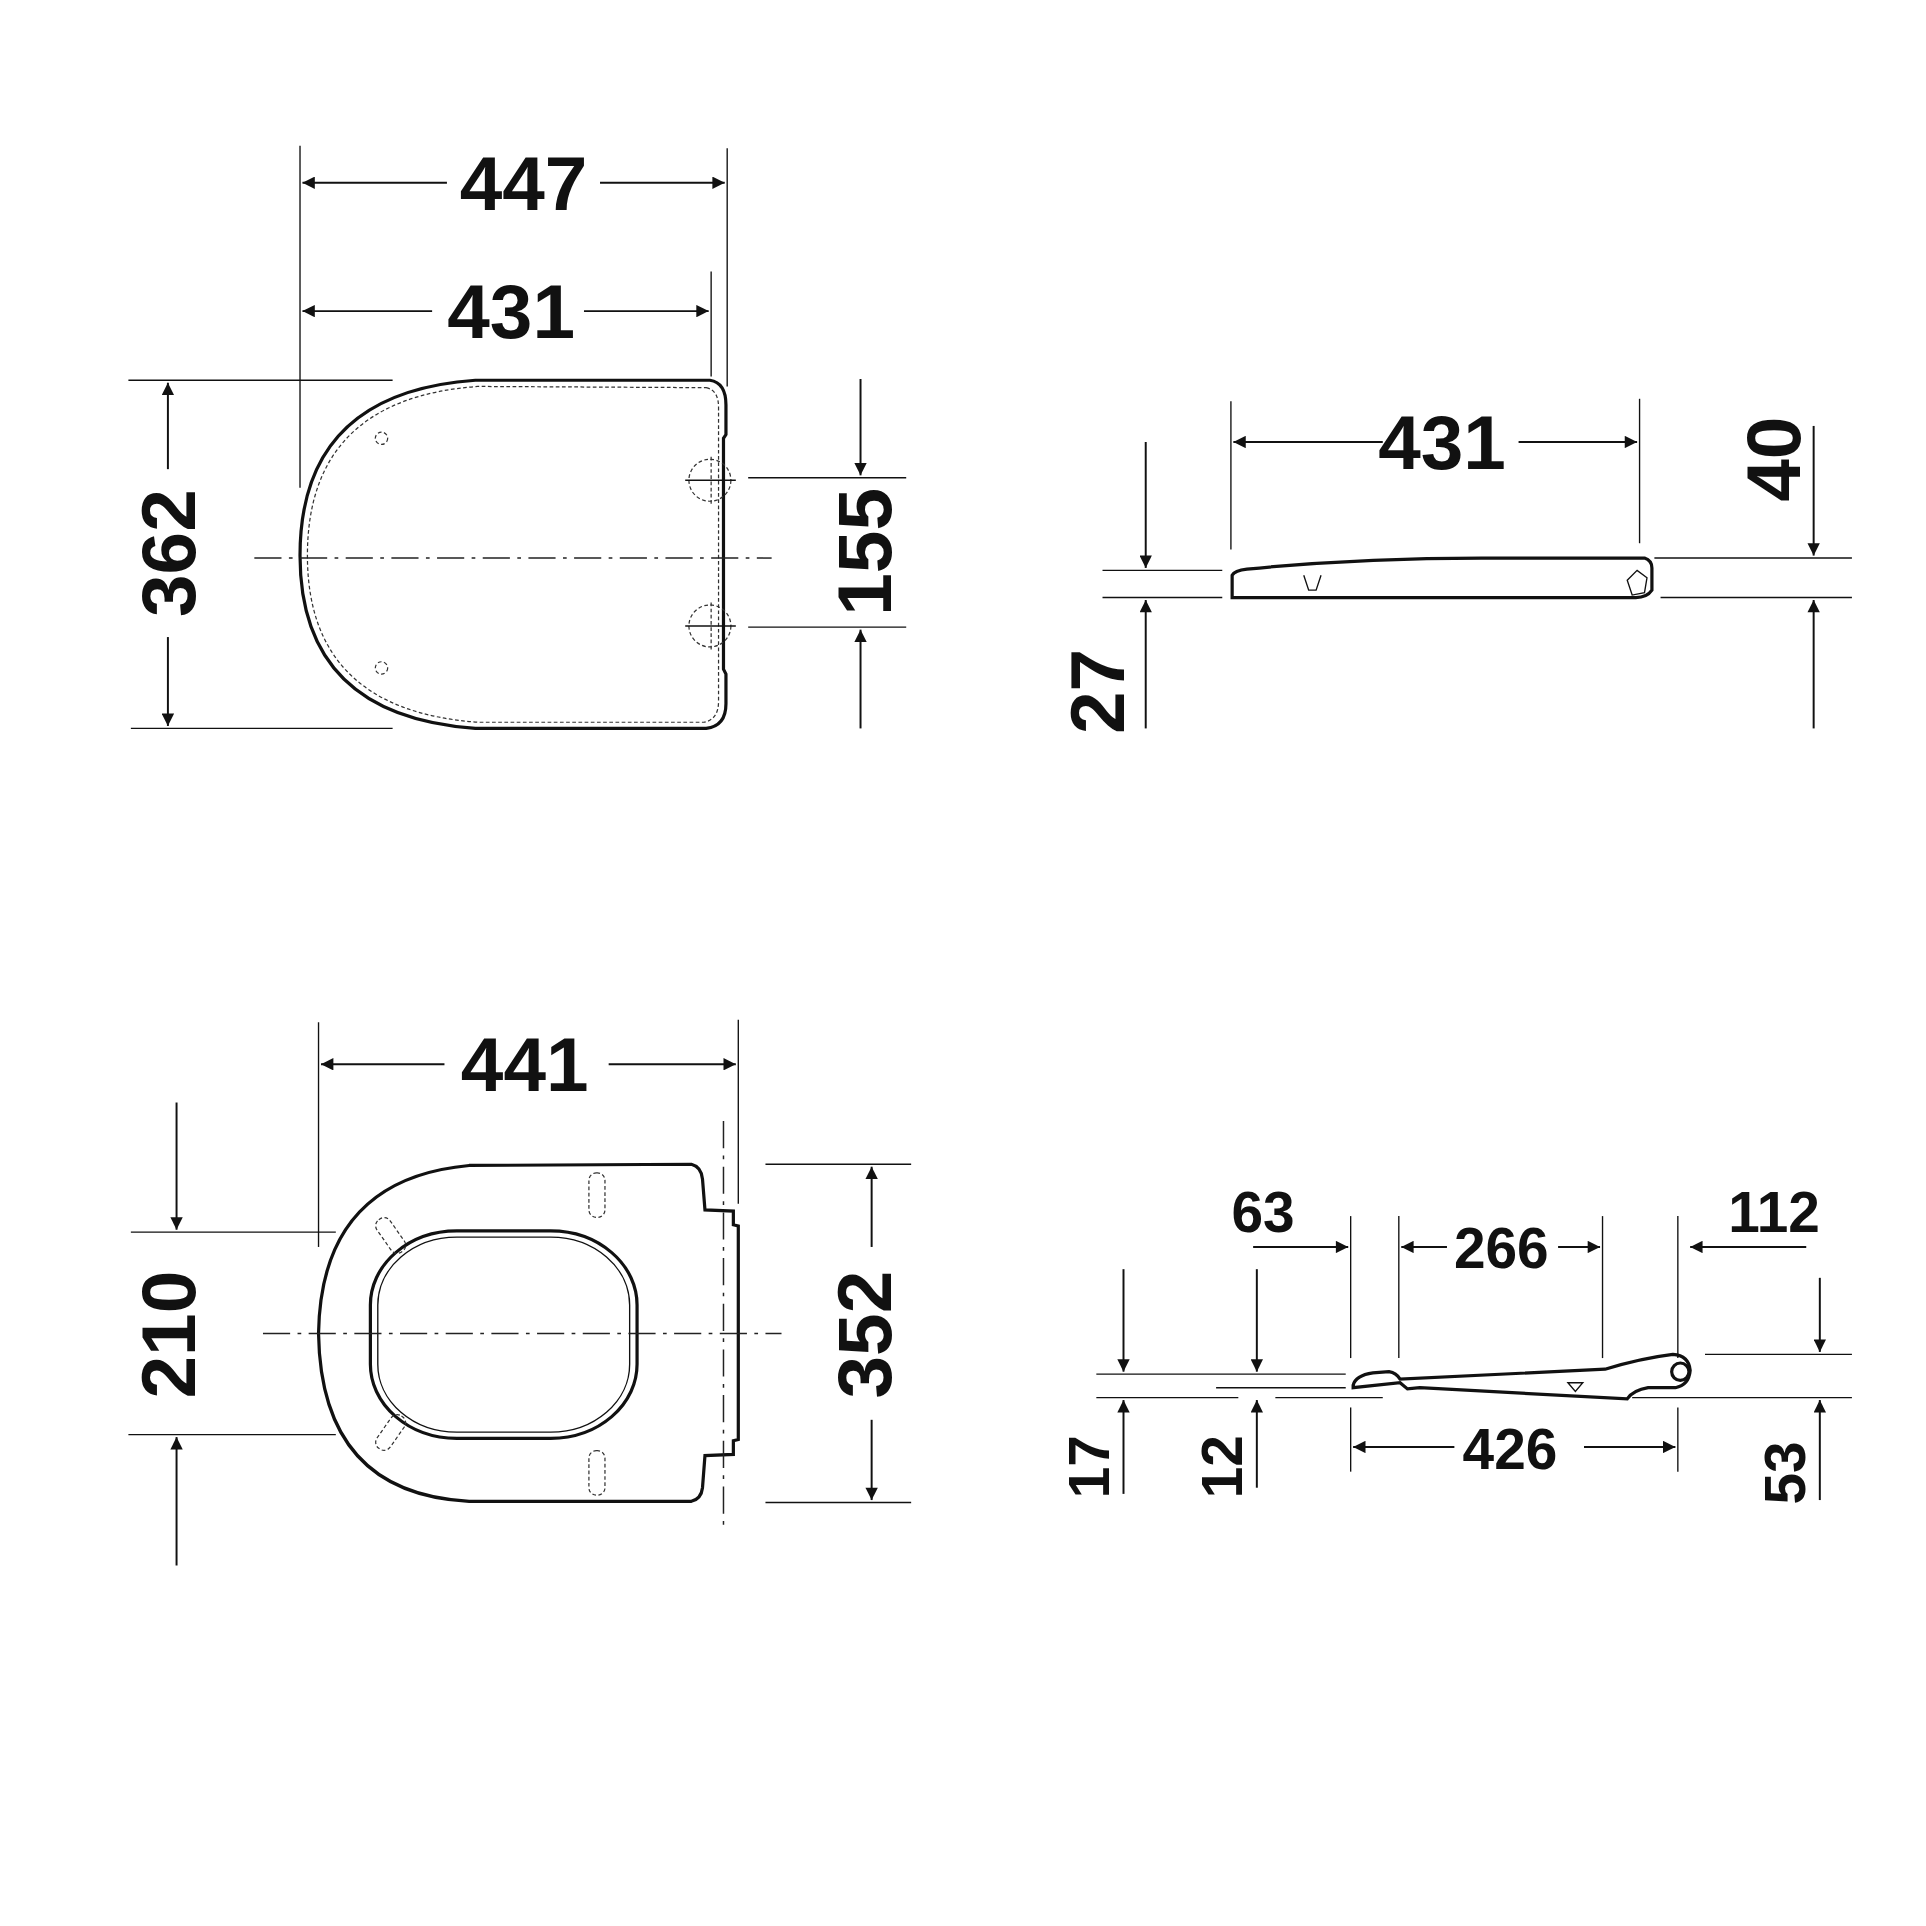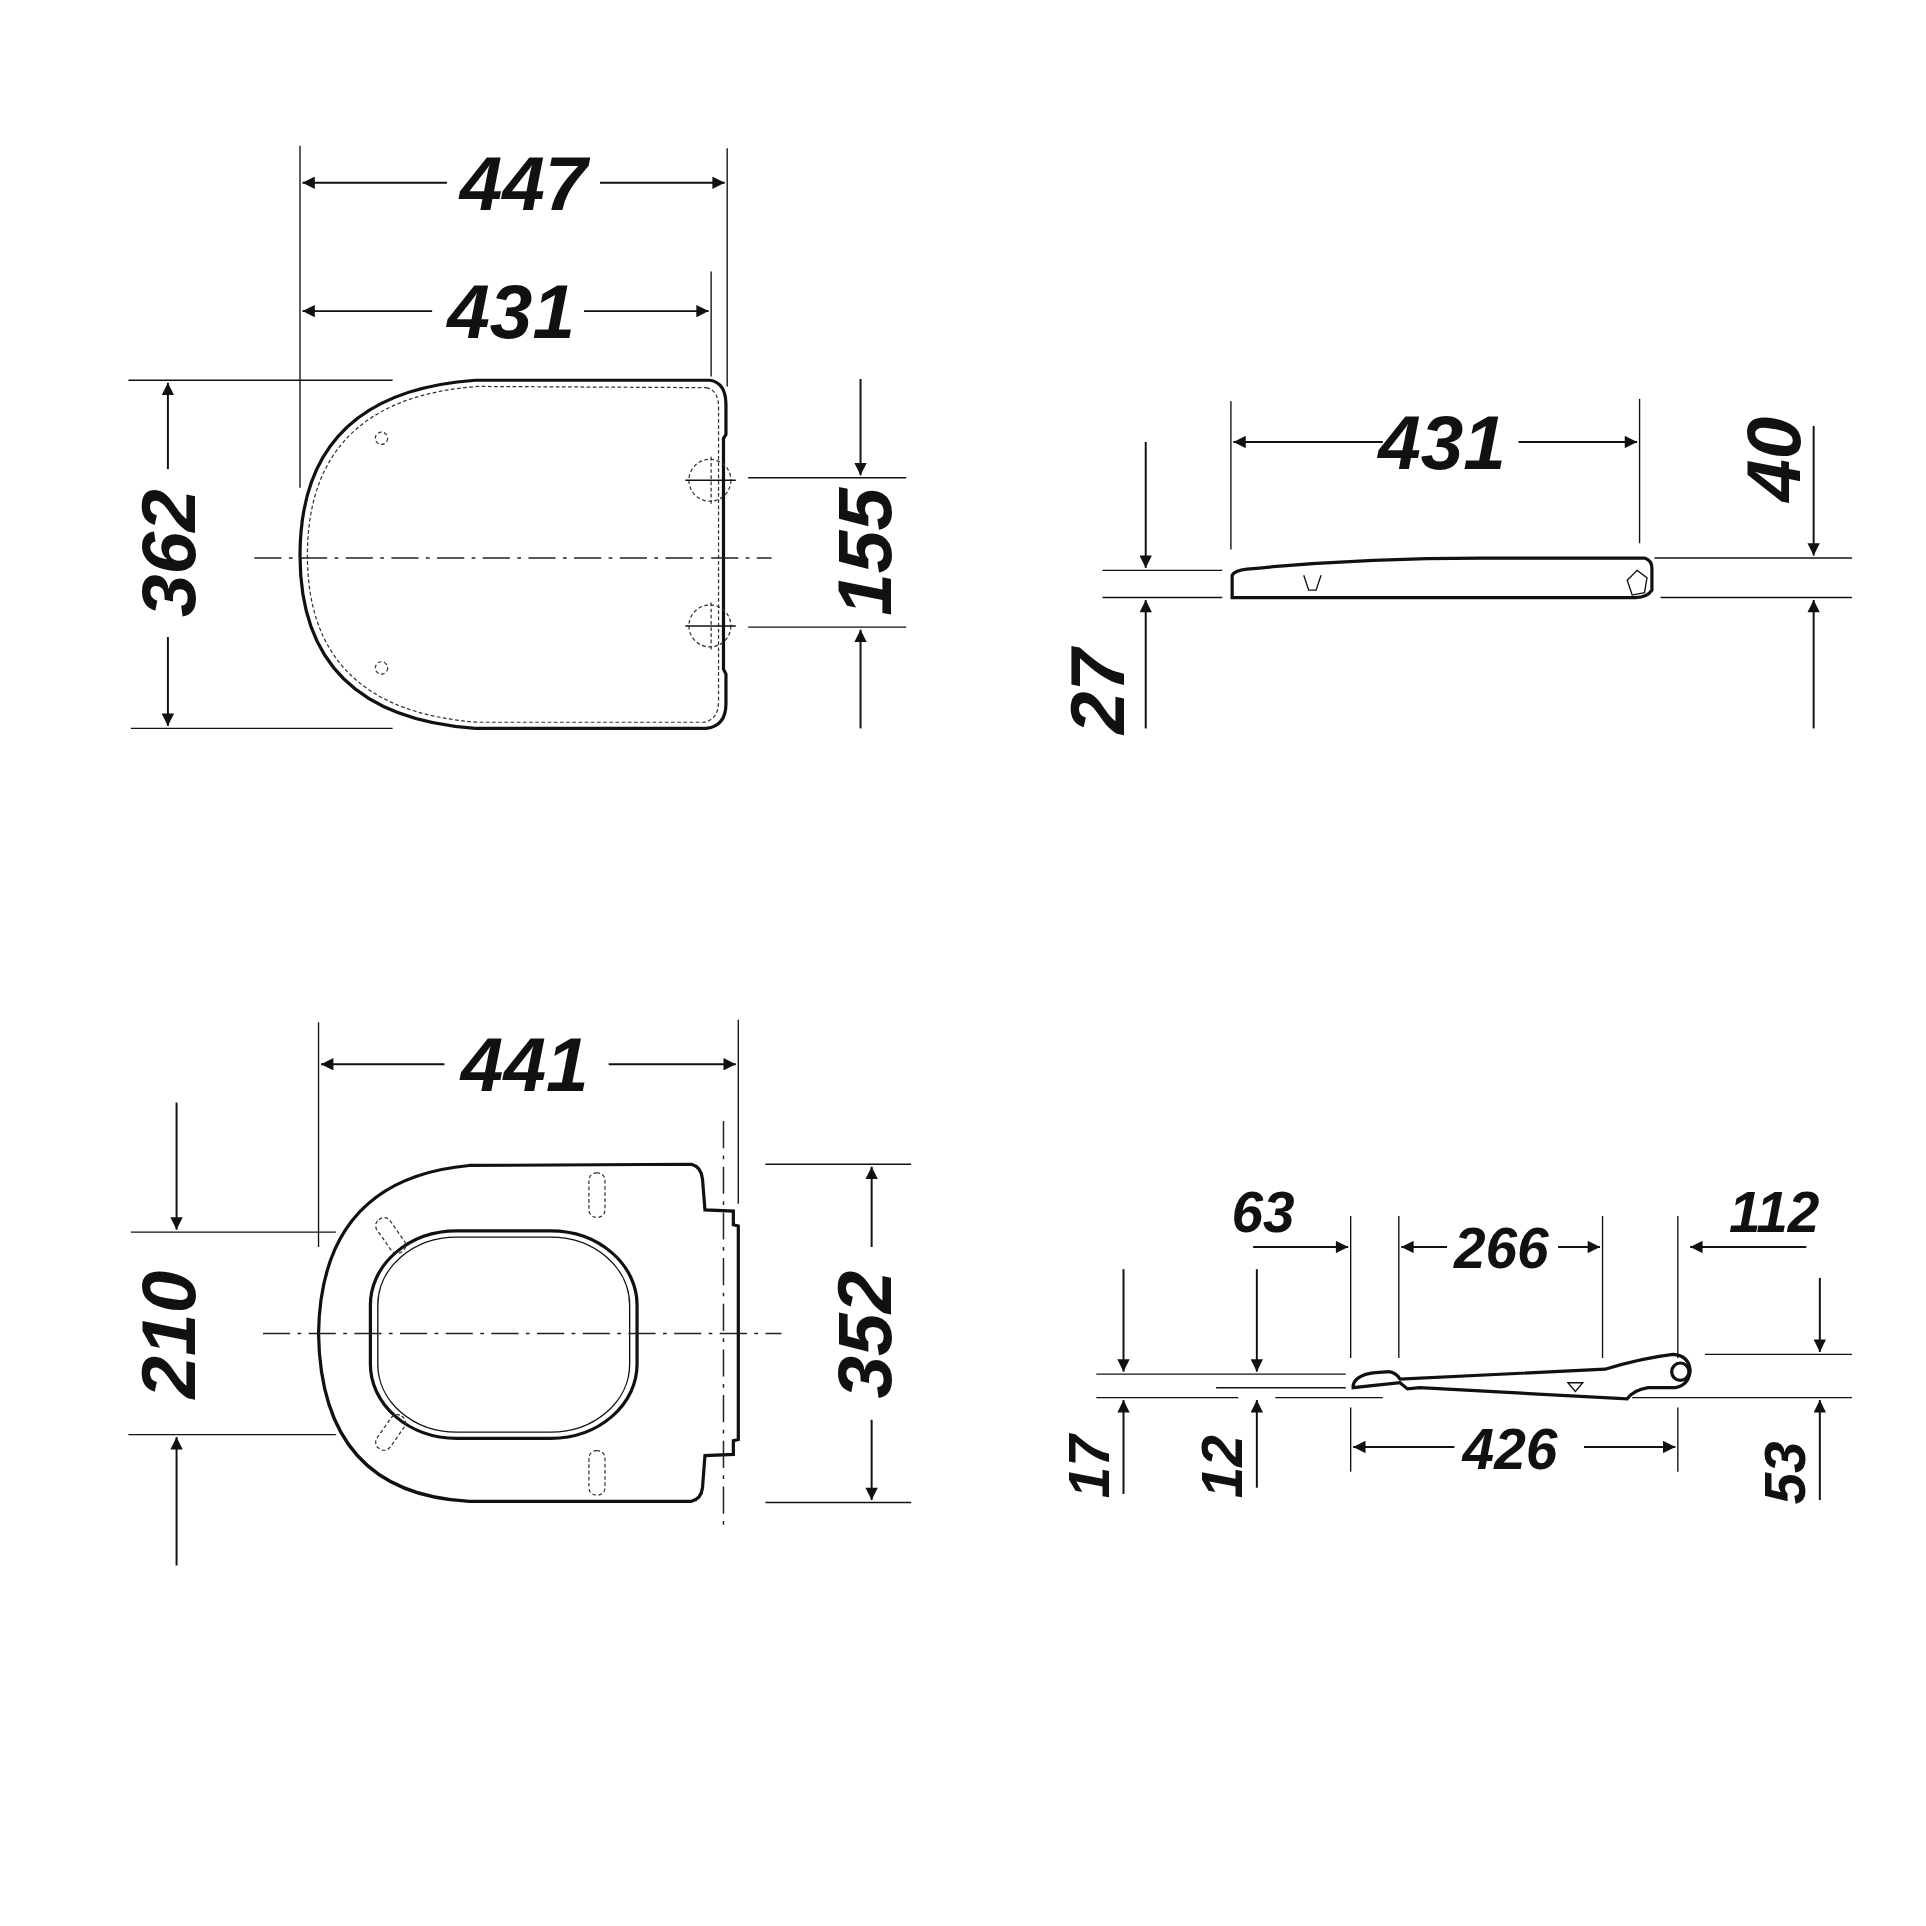--- a/index.html
+++ b/index.html
@@ -1,17 +1,17 @@
 <!DOCTYPE html>
 <html style="font-size:12.3px"><head>
 <meta charset="utf-8">
 <style>
   html, body { margin:0; padding:0; background:#ffffff; }
   body { width:1926px; height:1926px; overflow:hidden; }
-  #sheet { position:absolute; left:0; top:0; width:1926px; height:1926px;font-style:italic; }
+  #sheet { position:absolute; left:0; top:0; width:1926px; height:1926px; }
   svg { display:block; }
   .dim { font-family:"Liberation Sans", "DejaVu Sans", sans-serif; font-weight:bold; font-size:62px; fill:#111; }
   .dim-sm { font-family:"Liberation Sans", "DejaVu Sans", sans-serif; font-weight:bold; font-size:46px; fill:#111; }
   .ln { stroke:#111; stroke-width:1.6; fill:none; }
   .thin { stroke:#111; stroke-width:1.1; fill:none; }
   .thick { stroke:#111; stroke-width:2.6; fill:none; }
   .dash { stroke:#333; stroke-width:1; fill:none; stroke-dasharray:3 2; }
   .center { stroke:#222; stroke-width:1.2; fill:none; stroke-dasharray:22 6 3 6; }
   .arr { fill:#111; }
 </style>

